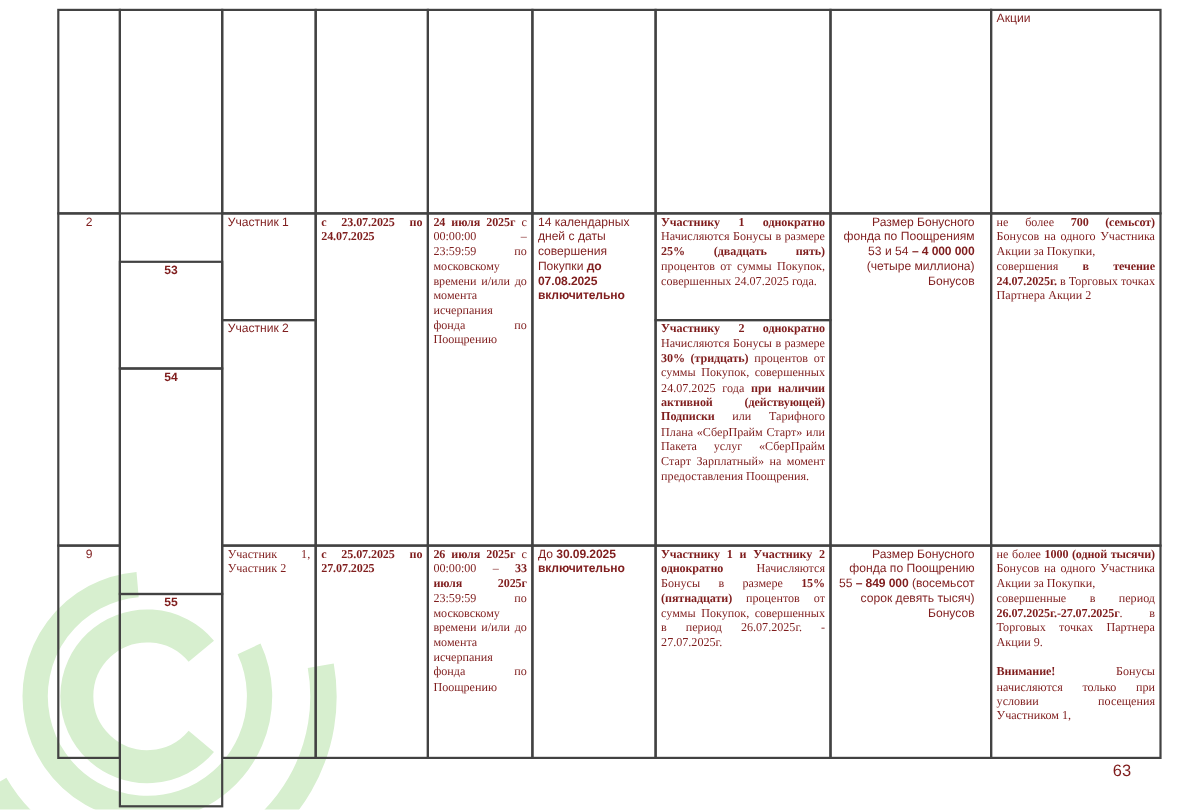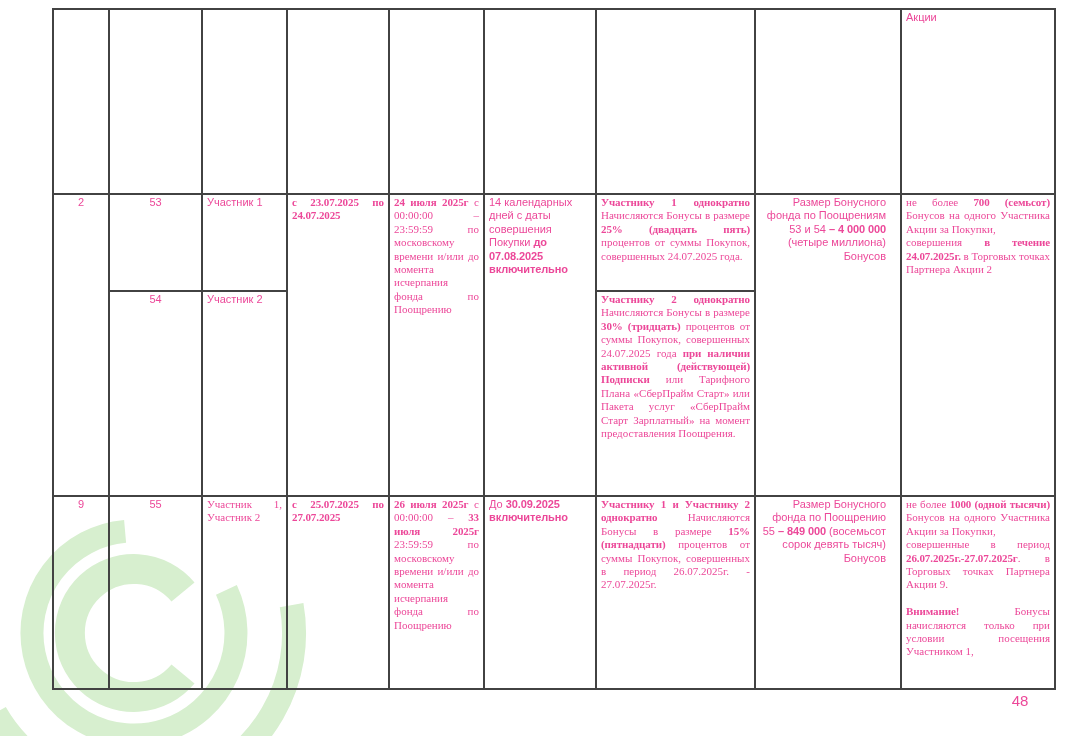--- a/index.html
+++ b/index.html
@@ -2,38 +2,38 @@
 <html><head>
 <meta charset="utf-8">
 <style>
   html,body{margin:0;padding:0;}
   .page{
     position:relative;
     width:1090px;height:736px;
     background:#ffffff;
     overflow:hidden;
     font-family:"Liberation Sans","DejaVu Sans",sans-serif;
-    color:#ec4899;
+    color:#7f1d1d;
   }
   .watermark{position:absolute;left:0;top:0;width:1090px;height:736px;z-index:0;}
   .c{
     position:absolute;
     box-sizing:border-box;
     border:2px solid #424242;
     padding:1px 4px 2px 4px;
     font-size:11px;
     line-height:13.4px;
     background:transparent;
     z-index:1;
     overflow:hidden;
   }
   .c b{font-weight:bold;letter-spacing:-0.1px;}
   .ctr{text-align:center;}
   .jst{text-align:justify;font-family:Liberation Serif, serif;}
-  .bold{font-weight:normal;}
+  .bold{font-weight:bold;margin-top:44px;}
   .pad-r{padding-right:14px;text-align:right;}
   .pagenum{
     position:absolute;
     left:1000px;top:692px;width:40px;
     text-align:center;
     font-size:15px;
     z-index:1;
   }
 </style>
 </head>
@@ -93,15 +93,15 @@
     <div class="c" style="left:483px;top:495px;width:114px;height:195px"><span>До </span><b>30.09.2025 включительно</b></div>
 
     <div class="c jst" style="left:595px;top:495px;width:161px;height:195px"><b>Участнику 1 и Участнику 2 однократно </b><span>Начисляются Бонусы в размере </span><b>15% (пятнадцати)</b><span> процентов от суммы Покупок, совершенных в период 26.07.2025г. - 27.07.2025г.</span></div>
 
     <div class="c pad-r" style="left:754px;top:495px;width:148px;height:195px"><span>Размер Бонусного фонда по Поощрению 55 </span><b>– 849 000</b><span> (восемьсот сорок девять тысяч) Бонусов</span></div>
 
     <div class="c jst" style="left:900px;top:495px;width:156px;height:195px"><span>не более </span><b>1000 (одной тысячи)</b><span> Бонусов на одного Участника Акции за Покупки,</span><br><span>совершенные в период </span><b>26.07.2025г.-27.07.2025г</b><span>. в Торговых точках Партнера Акции 9.</span><br><br><b>Внимание!</b><span> Бонусы начисляются только при условии посещения Участником 1,</span></div>
 
   </div>
 
-  <div class="pagenum">48</div>
+  <div class="pagenum">63</div>
 
 </div>
 
 </body></html>

